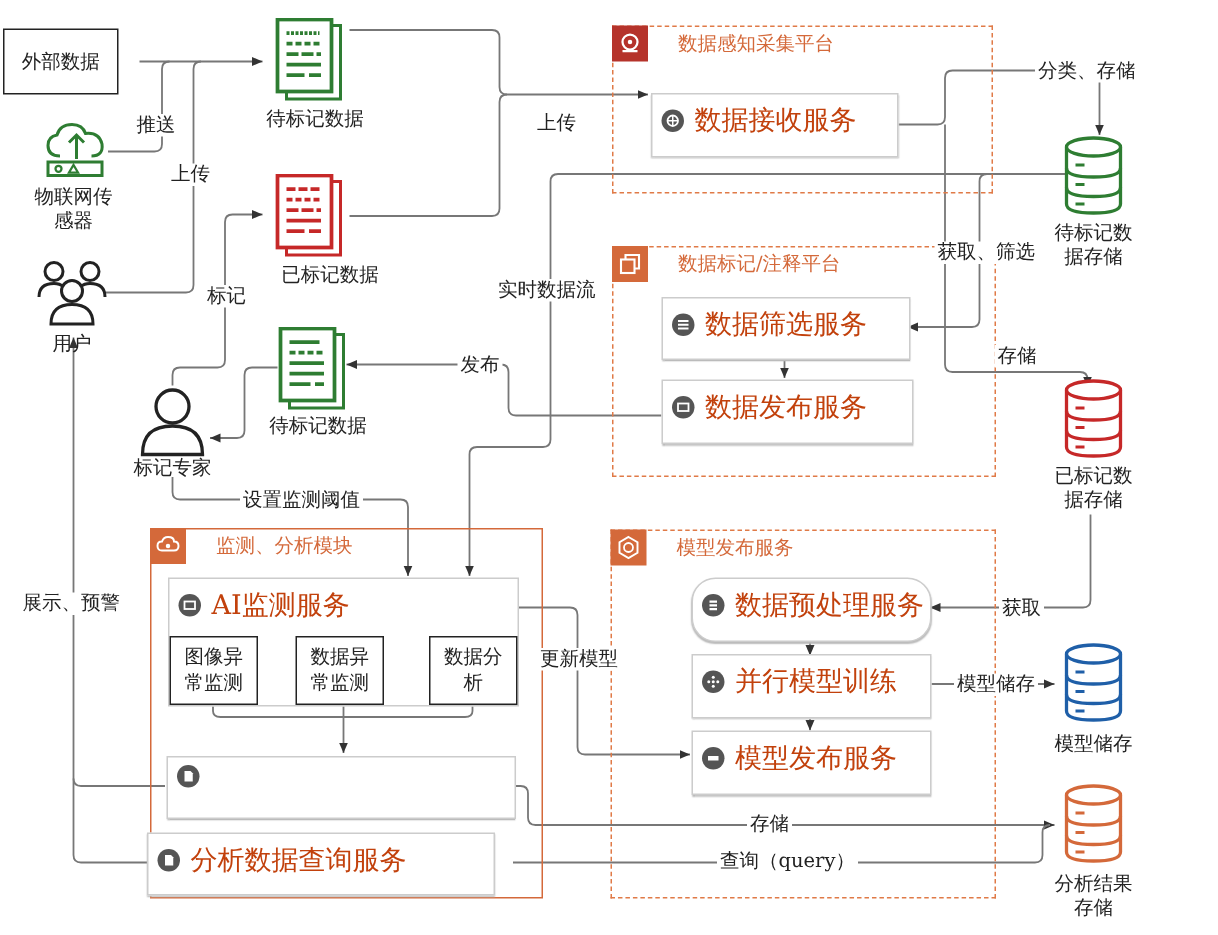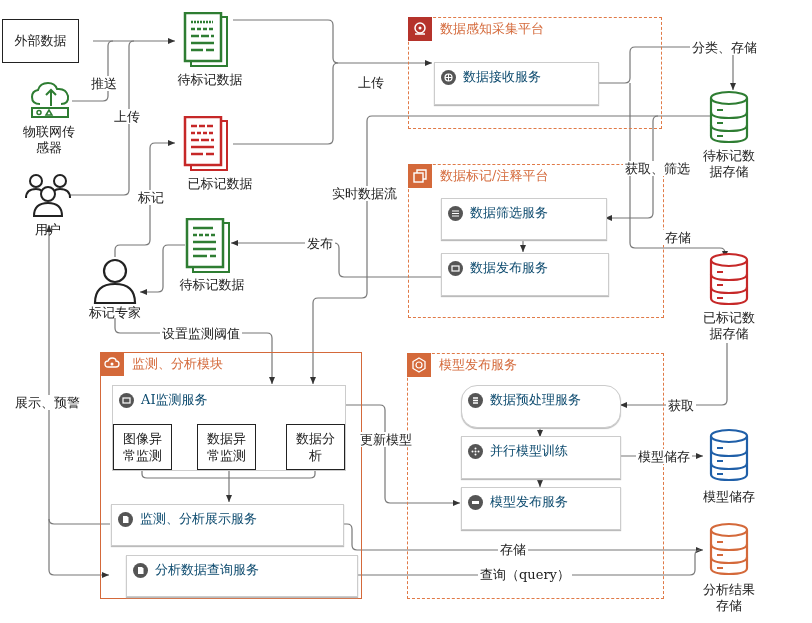--- a/index.html
+++ b/index.html
@@ -4,27 +4,27 @@
 <style>
   html,body{margin:0;padding:0;background:#fff;}
   body{width:812px;height:623px;position:relative;overflow:hidden;font-family:"DejaVu Serif","Liberation Serif",serif;color:#222;}
   .abs{position:absolute;}
   svg.wires{position:absolute;left:0;top:0;width:812px;height:623px;}
   .lbl{position:absolute;font-size:13px;line-height:15px;background:#fff;white-space:nowrap;color:#222;}
   .caption{position:absolute;font-size:13px;line-height:16px;text-align:center;color:#222;}
   .box-plain{position:absolute;border:1.5px solid #222;background:#fff;display:flex;align-items:center;justify-content:center;font-size:13px;}
   .group{position:absolute;border:1.5px dashed #e07a47;}
   .group.solid{border:1.5px solid #d4693a;}
-  .group-head{position:absolute;left:-1px;top:-1px;display:flex;align-items:center;}
+  .group-head{position:absolute;left:-1px;top:-1px;display:flex;align-items:center;gap:12px;}
   .group-badge{width:24px;height:24px;display:flex;align-items:center;justify-content:center;}
   .group-title{font-size:13px;margin-left:8px;color:#d4693a;}
   .svc{position:absolute;background:#fff;border:1px solid #ccc;box-shadow:0 1px 1px #bbb;}
   .svc .svc-head{position:absolute;left:6px;top:5px;display:flex;align-items:center;}
   .svc .svc-icon{width:15px;height:15px;border-radius:50%;background:#555;display:flex;align-items:center;justify-content:center;}
-  .svc .svc-label{margin-left:7px;font-size:13px;color:#0c4a6e;}
+  .svc .svc-label{margin-left:7px;font-size:18px;color:#c2410c;}
   .subbox{position:absolute;border:1.5px solid #222;background:#fff;display:flex;align-items:center;justify-content:center;text-align:center;font-size:13px;line-height:17px;}
 </style>
 </head>
 <body>
 
 <svg class="wires" viewBox="0 0 812 623">
   <defs>
     <marker id="arr" markerWidth="8" markerHeight="8" refX="7" refY="4" orient="auto" markerUnits="userSpaceOnUse">
       <path d="M0,1 L7,4 L0,7 z" fill="#333"></path>
     </marker>
@@ -255,24 +255,23 @@
       <div>析</div>
     </div>
 </div>
 <div class="svc" style="left:111px;top:504px;width:231px;height:40px;">
   <div class="svc-head">
     <div class="svc-icon">
         <svg width="9" height="9" viewBox="0 0 9 9">
           <path d="M2,1 L6,1 L7.5,2.5 L7.5,8 L2,8 z" fill="#fff"></path>
         </svg>
       </div>
-    <span class="svc-label">监测、分析展示服务</span>
-  </div>
-</div>
-<div class="svc" style="left:126px;top:555px;width:230px;height:40px;">
+  </div>
+</div>
+<div class="svc" style="left:98px;top:555px;width:230px;height:40px;">
   <div class="svc-head">
     <div class="svc-icon">
         <svg width="9" height="9" viewBox="0 0 9 9">
           <path d="M2,1 L6,1 L7.5,2.5 L7.5,8 L2,8 z" fill="#fff"></path>
         </svg>
       </div>
     <span class="svc-label">分析数据查询服务</span>
   </div>
 </div>
 

